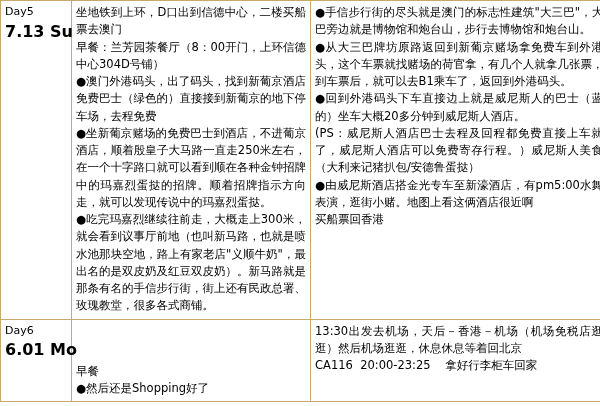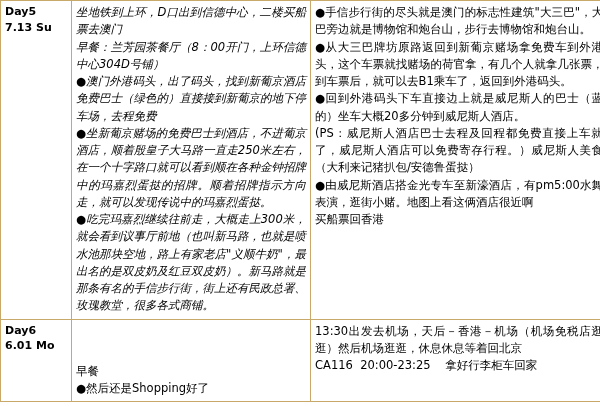--- a/index.html
+++ b/index.html
@@ -23,26 +23,26 @@
     border: 1px solid #c8a96a;
     vertical-align: top;
     padding: 3px 4px 4px 4px;
   }
   .col-day   { width: 62px; }
   .col-mid   { width: 230px; }
   .col-right { width: 300px; }
 
   .day-label {
     font-size: 11px;
-    font-weight: bold;
+    font-weight: normal;
     line-height: 1.45;
     white-space: nowrap;
   }
   .day-date {
-    font-size: 11px;
+    font-size: 16px;
     font-weight: bold;
     line-height: 1.45;
     white-space: nowrap;
   }
   .cell-text {
     font-size: 11.5px;
     line-height: 1.5;
     text-align: justify;
     word-break: break-all;
   }
@@ -51,21 +51,21 @@
 <body>
 
 <table class="itinerary">
   <tbody>
     <tr>
       <td class="col-day">
         <div class="day-label">Day5</div>
         <div class="day-date">7.13 Su</div>
       </td>
       <td class="col-mid">
-        <div class="cell-text" style="white-space: pre-wrap; font-style: italic;">坐地铁到上环，D口出到信德中心，二楼买船票去澳门
+        <div class="cell-text" style="white-space: pre-wrap;">坐地铁到上环，D口出到信德中心，二楼买船票去澳门
 早餐：兰芳园茶餐厅（8：00开门，上环信德中心304D号铺）
 ●澳门外港码头，出了码头，找到新葡京酒店免费巴士（绿色的）直接接到新葡京的地下停车场，去程免费
 ●坐新葡京赌场的免费巴士到酒店，不进葡京酒店，顺着殷皇子大马路一直走250米左右，在一个十字路口就可以看到顺在各种金钟招牌中的玛嘉烈蛋挞的招牌。顺着招牌指示方向走，就可以发现传说中的玛嘉烈蛋挞。
 ●吃完玛嘉烈继续往前走，大概走上300米，就会看到议事厅前地（也叫新马路，也就是喷水池那块空地，路上有家老店"义顺牛奶"，最出名的是双皮奶及红豆双皮奶）。新马路就是那条有名的手信步行街，街上还有民政总署、玫瑰教堂，很多各式商铺。</div>
       </td>
       <td class="col-right">
         <div class="cell-text" style="white-space: pre-wrap;">●手信步行街的尽头就是澳门的标志性建筑"大三巴"，大三巴旁边就是博物馆和炮台山，步行去博物馆和炮台山。
 ●从大三巴牌坊原路返回到新葡京赌场拿免费车到外港码头，这个车票就找赌场的荷官拿，有几个人就拿几张票，拿到车票后，就可以去B1乘车了，返回到外港码头。
 ●回到外港码头下车直接边上就是威尼斯人的巴士（蓝色的）坐车大概20多分钟到威尼斯人酒店。
 (PS：威尼斯人酒店巴士去程及回程都免费直接上车就好了，威尼斯人酒店可以免费寄存行程。）威尼斯人美食街（大利来记猪扒包/安德鲁蛋挞）

